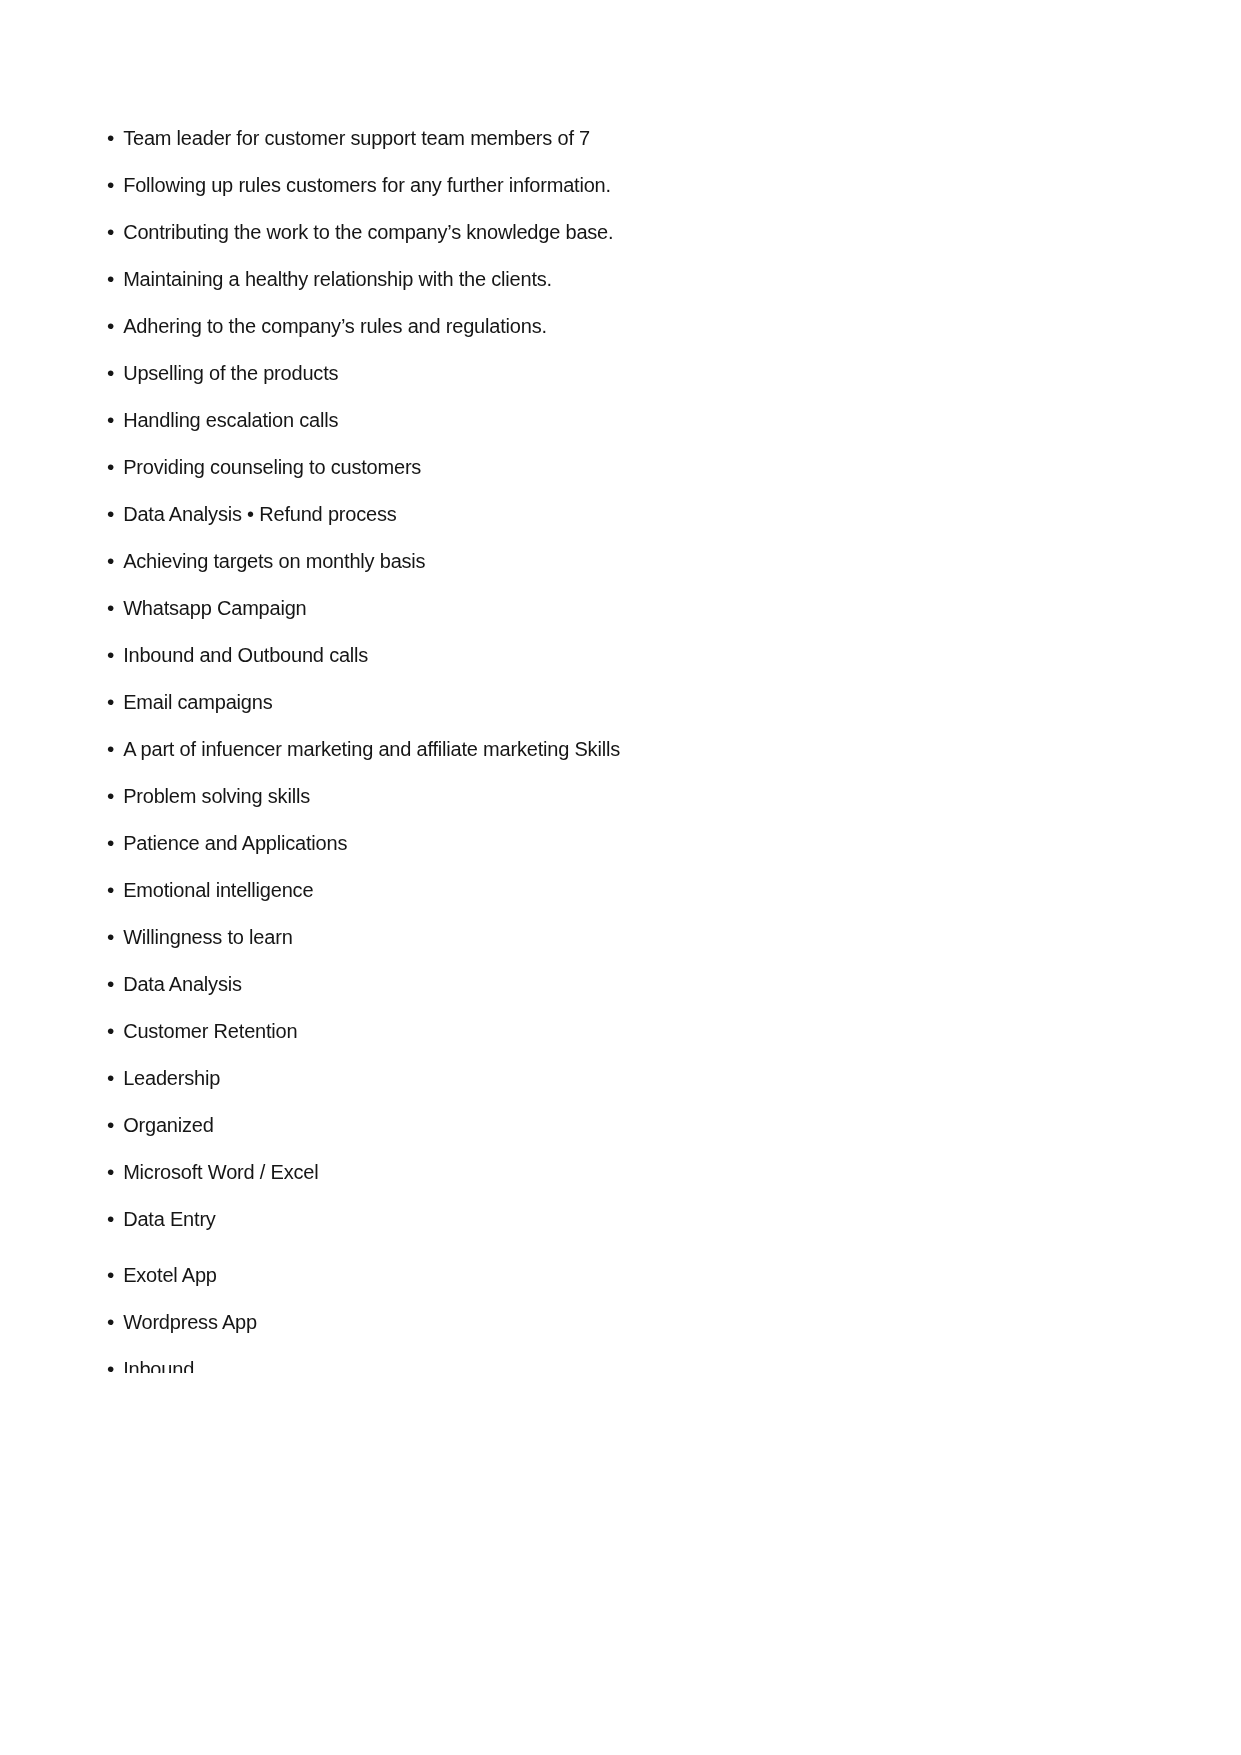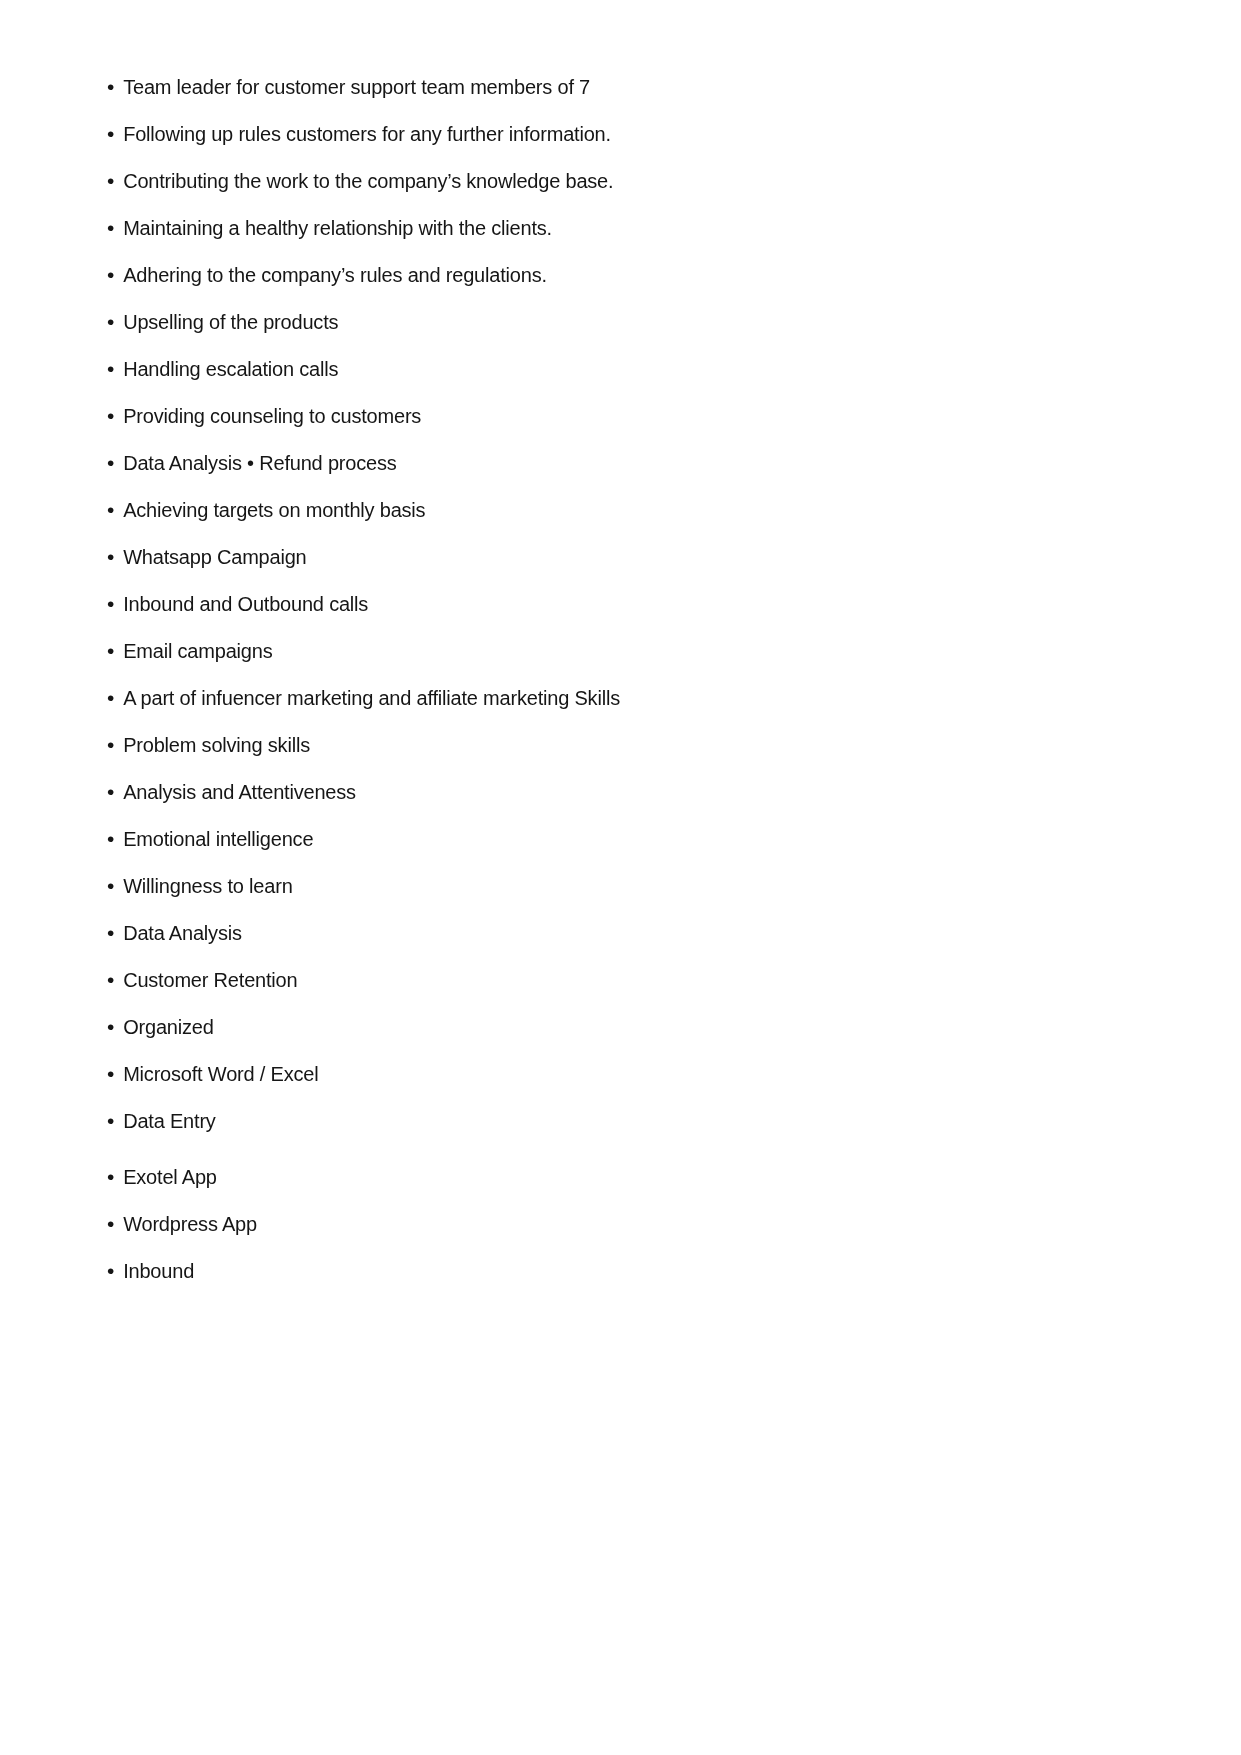--- a/index.html
+++ b/index.html
@@ -11,21 +11,21 @@
     height: 1755px;
     background: #ffffff;
     font-family: "Liberation Sans", "DejaVu Sans", sans-serif;
     color: #161616;
   }
   .page {
     position: relative;
     width: 1241px;
     height: 1373px;
     box-sizing: border-box;
-    padding: 63px 60px 0 107px;
+    padding: 114px 60px 0 107px;
     background: #ffffff;
     overflow: hidden;
   }
   ul.bullet-list {
     list-style: none;
     margin: 0;
     padding: 0;
   }
   .bullet-item {
     height: 47px;
@@ -68,25 +68,26 @@
       <li class="bullet-item">Upselling of the products</li>
       <li class="bullet-item">Handling escalation calls</li>
       <li class="bullet-item">Providing counseling to customers</li>
       <li class="bullet-item">Data Analysis • Refund process</li>
       <li class="bullet-item">Achieving targets on monthly basis</li>
       <li class="bullet-item">Whatsapp Campaign</li>
       <li class="bullet-item">Inbound and Outbound calls</li>
       <li class="bullet-item">Email campaigns</li>
       <li class="bullet-item">A part of infuencer marketing and affiliate marketing Skills</li>
       <li class="bullet-item">Problem solving skills</li>
-      <li class="bullet-item">Analysis and Attentiveness</li>
+      <li class="bullet-item">Patience and Applications</li>
       <li class="bullet-item">Emotional intelligence</li>
       <li class="bullet-item">Willingness to learn</li>
       <li class="bullet-item">Data Analysis</li>
       <li class="bullet-item">Customer Retention</li>
+      <li class="bullet-item">Leadership</li>
       <li class="bullet-item">Organized</li>
       <li class="bullet-item">Microsoft Word / Excel</li>
       <li class="bullet-item">Data Entry</li>
     </ul>
 
 
   <ul class="bullet-list" id="applications-list">
       <li class="bullet-item">Exotel App</li>
       <li class="bullet-item">Wordpress App</li>
       <li class="bullet-item">Inbound</li>

